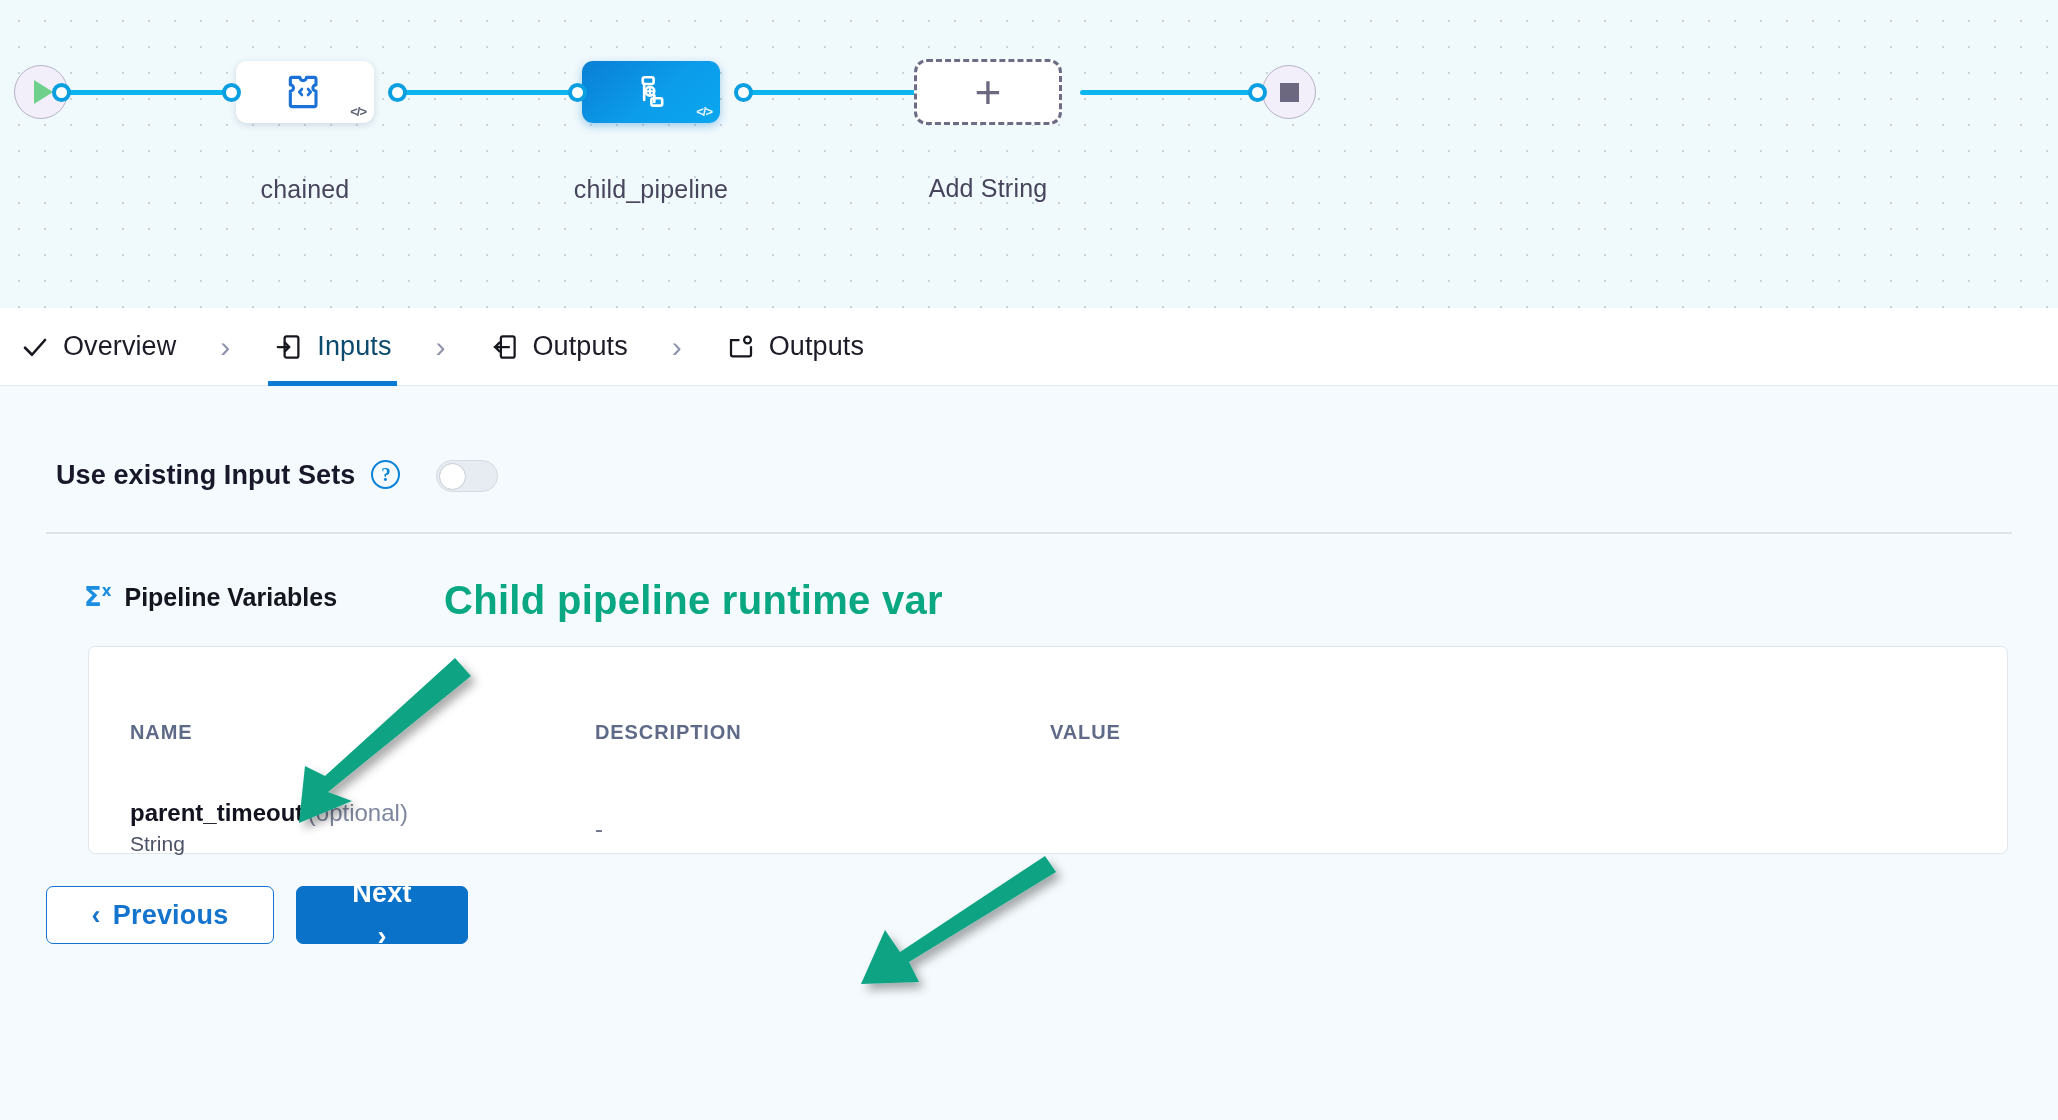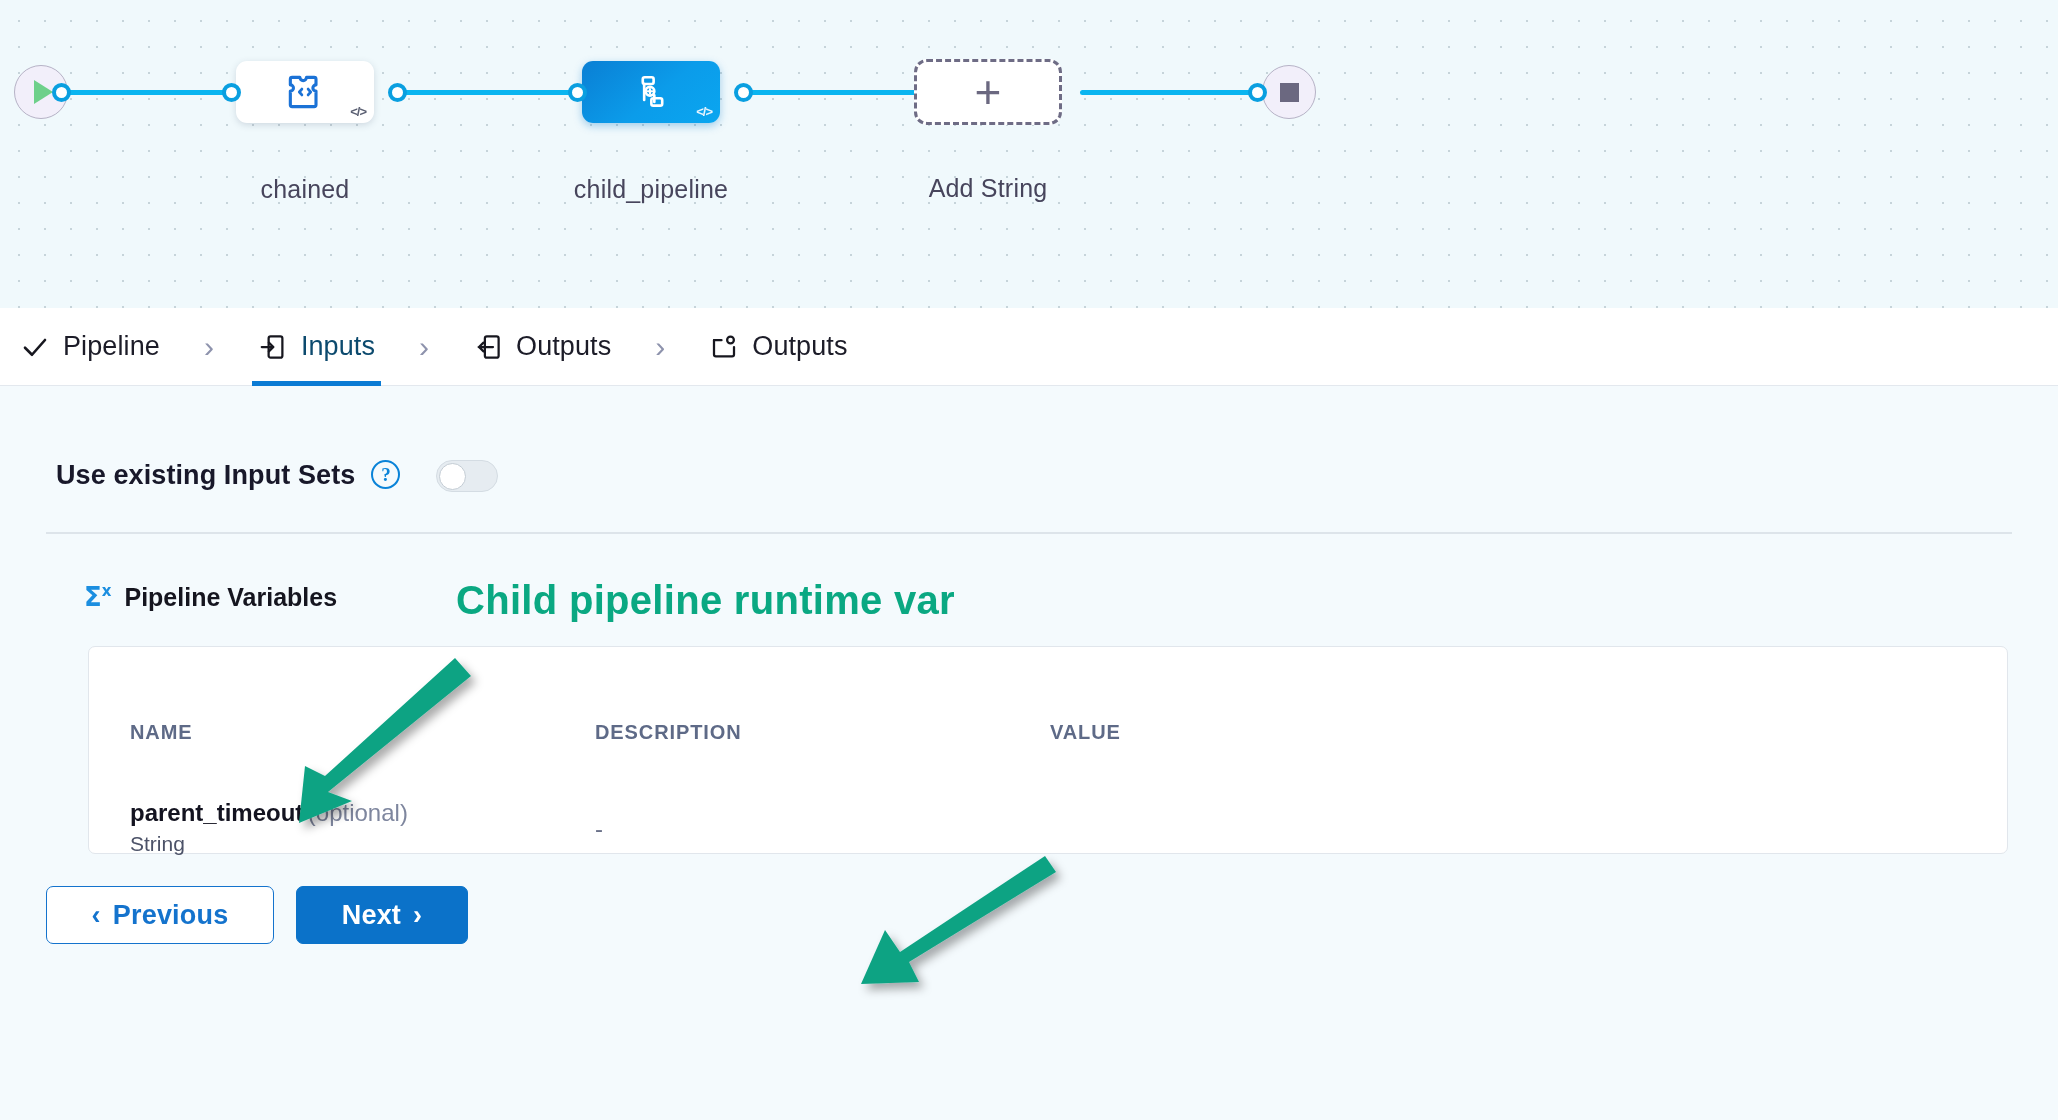--- a/index.html
+++ b/index.html
@@ -126,21 +126,20 @@
     font-size: 26px; color: #1b8ee0; font-weight: 700;
     font-family: "DejaVu Sans", sans-serif;
   }
   #varhdr .sigma sup { font-size: 15px; }
   #varhdr .htxt { font-size: 25px; font-weight: 700; color: #15151f; }
 
   .annot {
     position: absolute; color: #0aa882;
     font-weight: 700; letter-spacing: .3px;
     font-family: "Liberation Sans", sans-serif;
-    margin-left: 12px;
   }
   #annot-top { left: 444px; top: 192px; font-size: 40px; }
 
   
   #card {
     position: absolute; left: 88px; top: 260px; width: 1920px; height: 208px;
     background: #fff; border: 1.5px solid #e1e6ec; border-radius: 7px;
   }
   .th {
     position: absolute; top: 74px;
@@ -183,21 +182,21 @@
   #footer { position: absolute; left: 46px; top: 500px; display: flex; gap: 22px; }
   .btn {
     height: 58px; border-radius: 7px; display: flex; align-items: center;
     justify-content: center; gap: 12px; font-size: 27px; font-weight: 700;
     cursor: pointer; letter-spacing: .2px;
   }
   .btn.prev {
     width: 228px; background: #fff; border: 1.6px solid #1473cd; color: #1473cd;
   }
   .btn.next {
-    width: 172px; background: #0b72c9; border: 1.6px solid #0b72c9; color: #fff;
+    width: 172px; background: #0b72c9; border: 1.6px solid #0b72c9; color: #fff; flex-direction: column;
   }
 </style>
 </head>
 <body>
 
 <div id="canvas">
 
   <div class="edge" style="left:52px;  top:90px; width:180px;"></div>
   <div class="edge" style="left:402px; top:90px; width:190px;"></div>
   <div class="edge" style="left:742px; top:90px; width:180px;"></div>
@@ -245,21 +244,21 @@
 </div>
 
 <div id="tabbar">
 
   <div class="chev" style="width:14px;"></div>
 
   <div class="tab">
     <svg class="tabicon" viewBox="0 0 24 24" fill="none">
       <path d="M4 12.6l5.6 5.6L20 6.4" stroke="#17171f" stroke-width="2.1" stroke-linecap="round" stroke-linejoin="round"></path>
     </svg>
-    <span class="tab-text">Pipeline</span>
+    <span class="tab-text">Overview</span>
   </div>
 
   <div class="chev">›</div>
 
   <div class="tab active">
     <svg class="tabicon" viewBox="0 0 24 24" fill="none">
       <rect x="8.5" y="3.5" width="11" height="17" rx="1.6" stroke="#17171f" stroke-width="1.8"></rect>
       <path d="M3 12h9M8.7 8.5L12.3 12l-3.6 3.5" stroke="#17171f" stroke-width="1.8" stroke-linecap="round" stroke-linejoin="round"></path>
     </svg>
     <span class="tab-text">Inputs</span>

